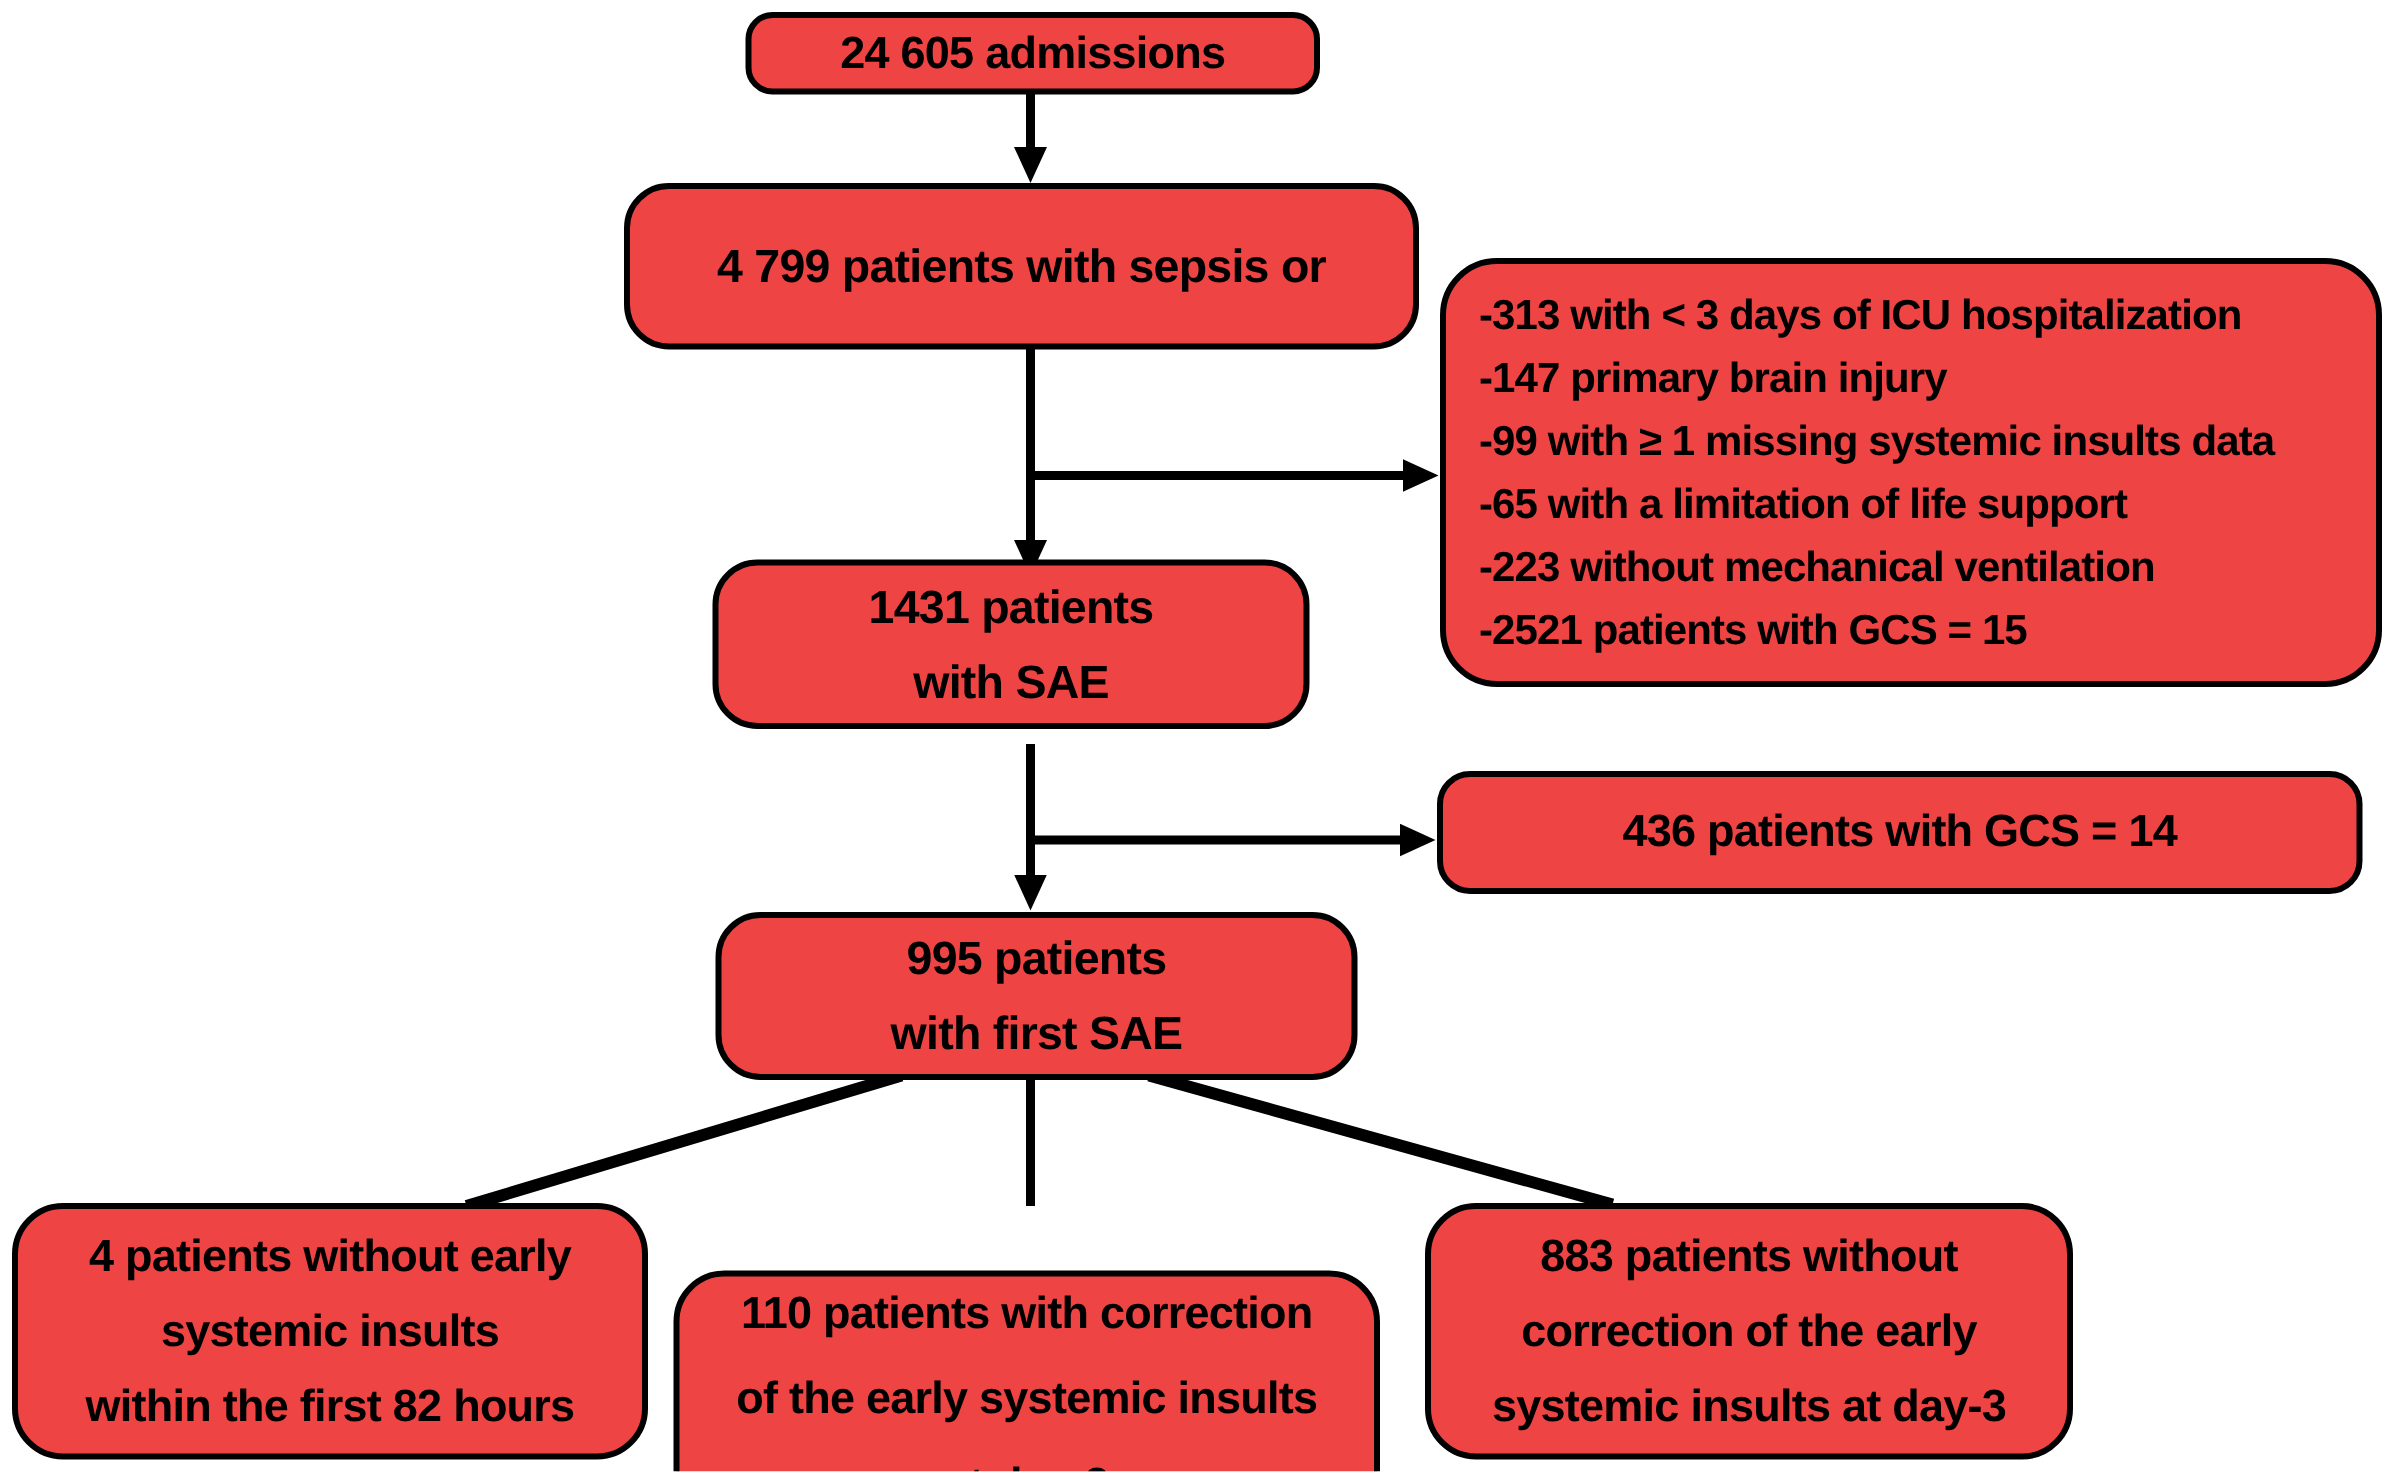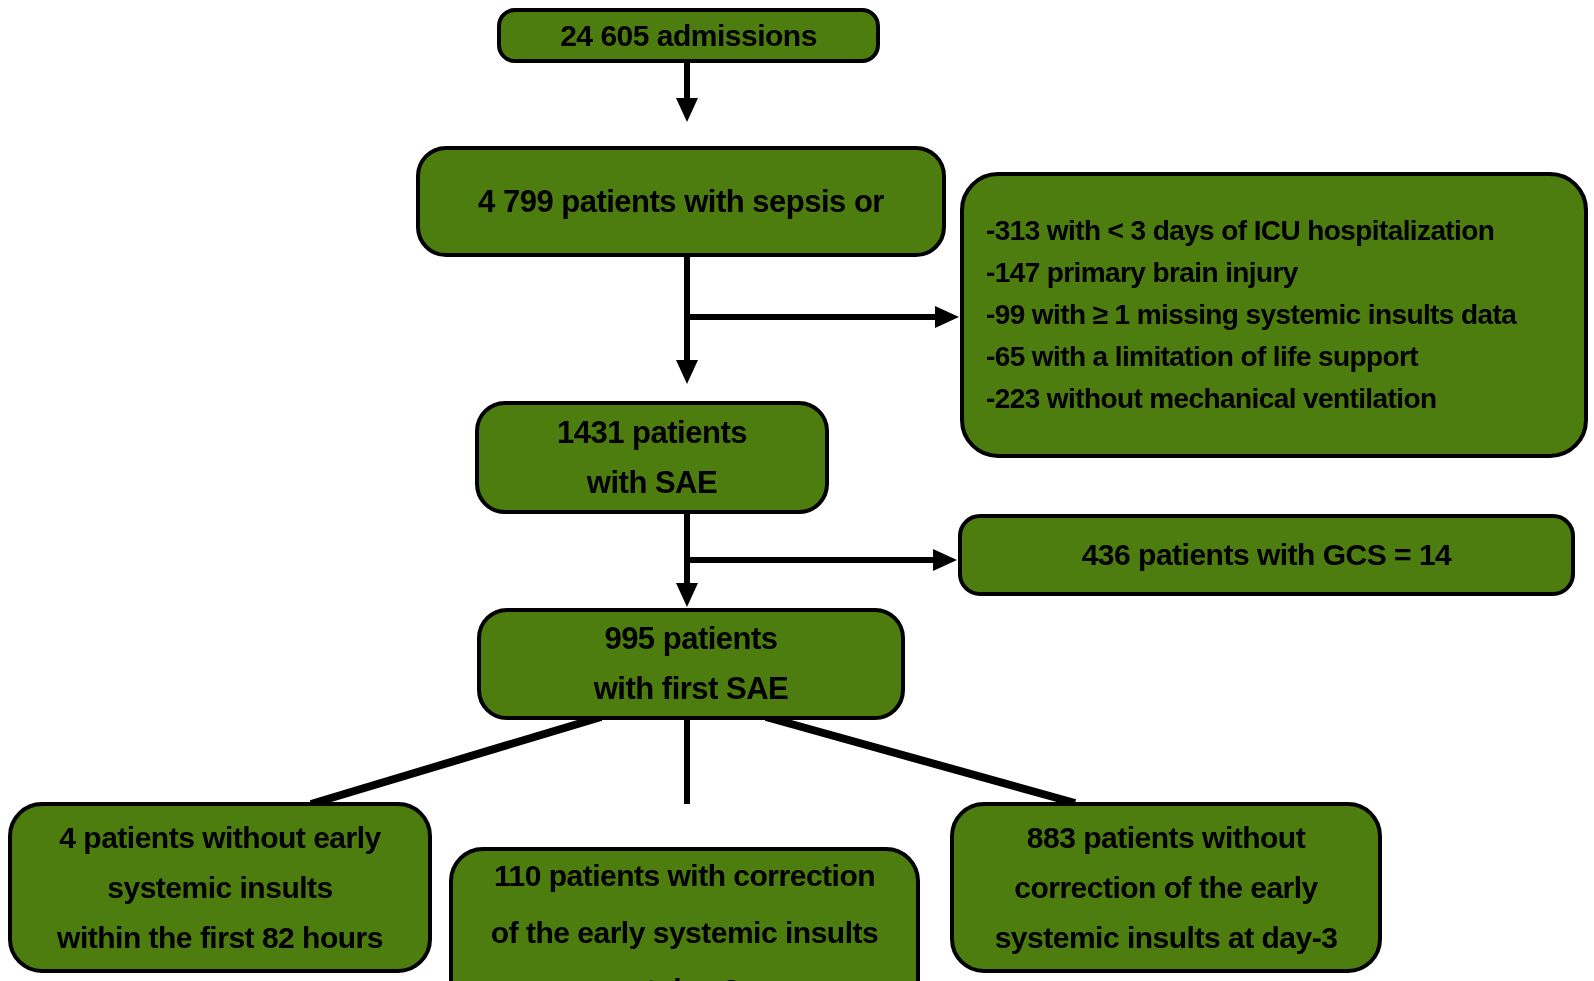--- a/index.html
+++ b/index.html
@@ -21,40 +21,40 @@
     left: 0;
     top: 0;
     z-index: 0;
   }
   .connectors line {
     stroke: #000000;
   }
   .node {
     position: absolute;
     box-sizing: border-box;
-    background: #4d7c0f;
+    background: #ef4444;
     border: 4px solid #000000;
     border-radius: 26px;
     display: flex;
     flex-direction: column;
     align-items: center;
     justify-content: center;
     text-align: center;
     font-weight: bold;
     letter-spacing: -0.5px;
     z-index: 1;
   }
   .node .ln { white-space: nowrap; }
 
   .n-admissions { left: 497px; top: 8px;  width: 383px; height: 55px;  font-size: 30px; border-radius: 18px; }
-  .n-sepsis     { left: 416px; top: 122px; width: 530px; height: 111px; font-size: 31px; line-height: 47px; border-radius: 30px; margin-top: 24px; }
+  .n-sepsis     { left: 416px; top: 122px; width: 530px; height: 111px; font-size: 31px; line-height: 47px; border-radius: 30px; }
   .n-exclusions { left: 960px; top: 172px; width: 628px; height: 286px; font-size: 28px; line-height: 42px;
                   border-radius: 38px; align-items: flex-start; text-align: left;
                   padding: 13px 8px 13px 22px; letter-spacing: -0.6px; }
-  .n-sae1431    { left: 475px; top: 401px; width: 354px; height: 113px; font-size: 31px; line-height: 50px; border-radius: 30px; }
+  .n-sae1431    { left: 475px; top: 373px; width: 398px; height: 113px; font-size: 31px; line-height: 50px; border-radius: 30px; }
   .n-gcs436     { left: 958px; top: 514px; width: 617px; height: 82px;  font-size: 30px; border-radius: 22px; }
   .n-sae995     { left: 477px; top: 608px; width: 428px; height: 112px; font-size: 31px; line-height: 50px; border-radius: 30px; }
   .n-bleft      { left: 8px;   top: 802px; width: 424px; height: 171px; font-size: 30px; line-height: 50px; border-radius: 34px; }
   .n-bmid       { left: 449px; top: 847px; width: 471px; height: 172px; font-size: 30px; line-height: 50px; border-radius: 34px; justify-content: space-between; }
   .n-bright     { left: 950px; top: 802px; width: 432px; height: 171px; font-size: 30px; line-height: 50px; border-radius: 34px; }
 </style>
 </head>
 <body>
 
 <div class="stage">
@@ -82,20 +82,21 @@
   <div class="node n-sepsis">
     <div class="ln">4 799 patients with sepsis or</div>
   </div>
 
   <div class="node n-exclusions">
     <div class="ln">-313 with &lt; 3 days of ICU hospitalization</div>
     <div class="ln">-147 primary brain injury</div>
     <div class="ln">-99 with ≥ 1 missing systemic insults data</div>
     <div class="ln">-65 with a limitation of life support</div>
     <div class="ln">-223 without mechanical ventilation</div>
+    <div class="ln">-2521 patients with GCS = 15</div>
   </div>
 
   <div class="node n-sae1431">
     <div class="ln">1431 patients</div>
     <div class="ln">with SAE</div>
   </div>
 
   <div class="node n-gcs436">
     <div class="ln">436 patients with GCS = 14</div>
   </div>

